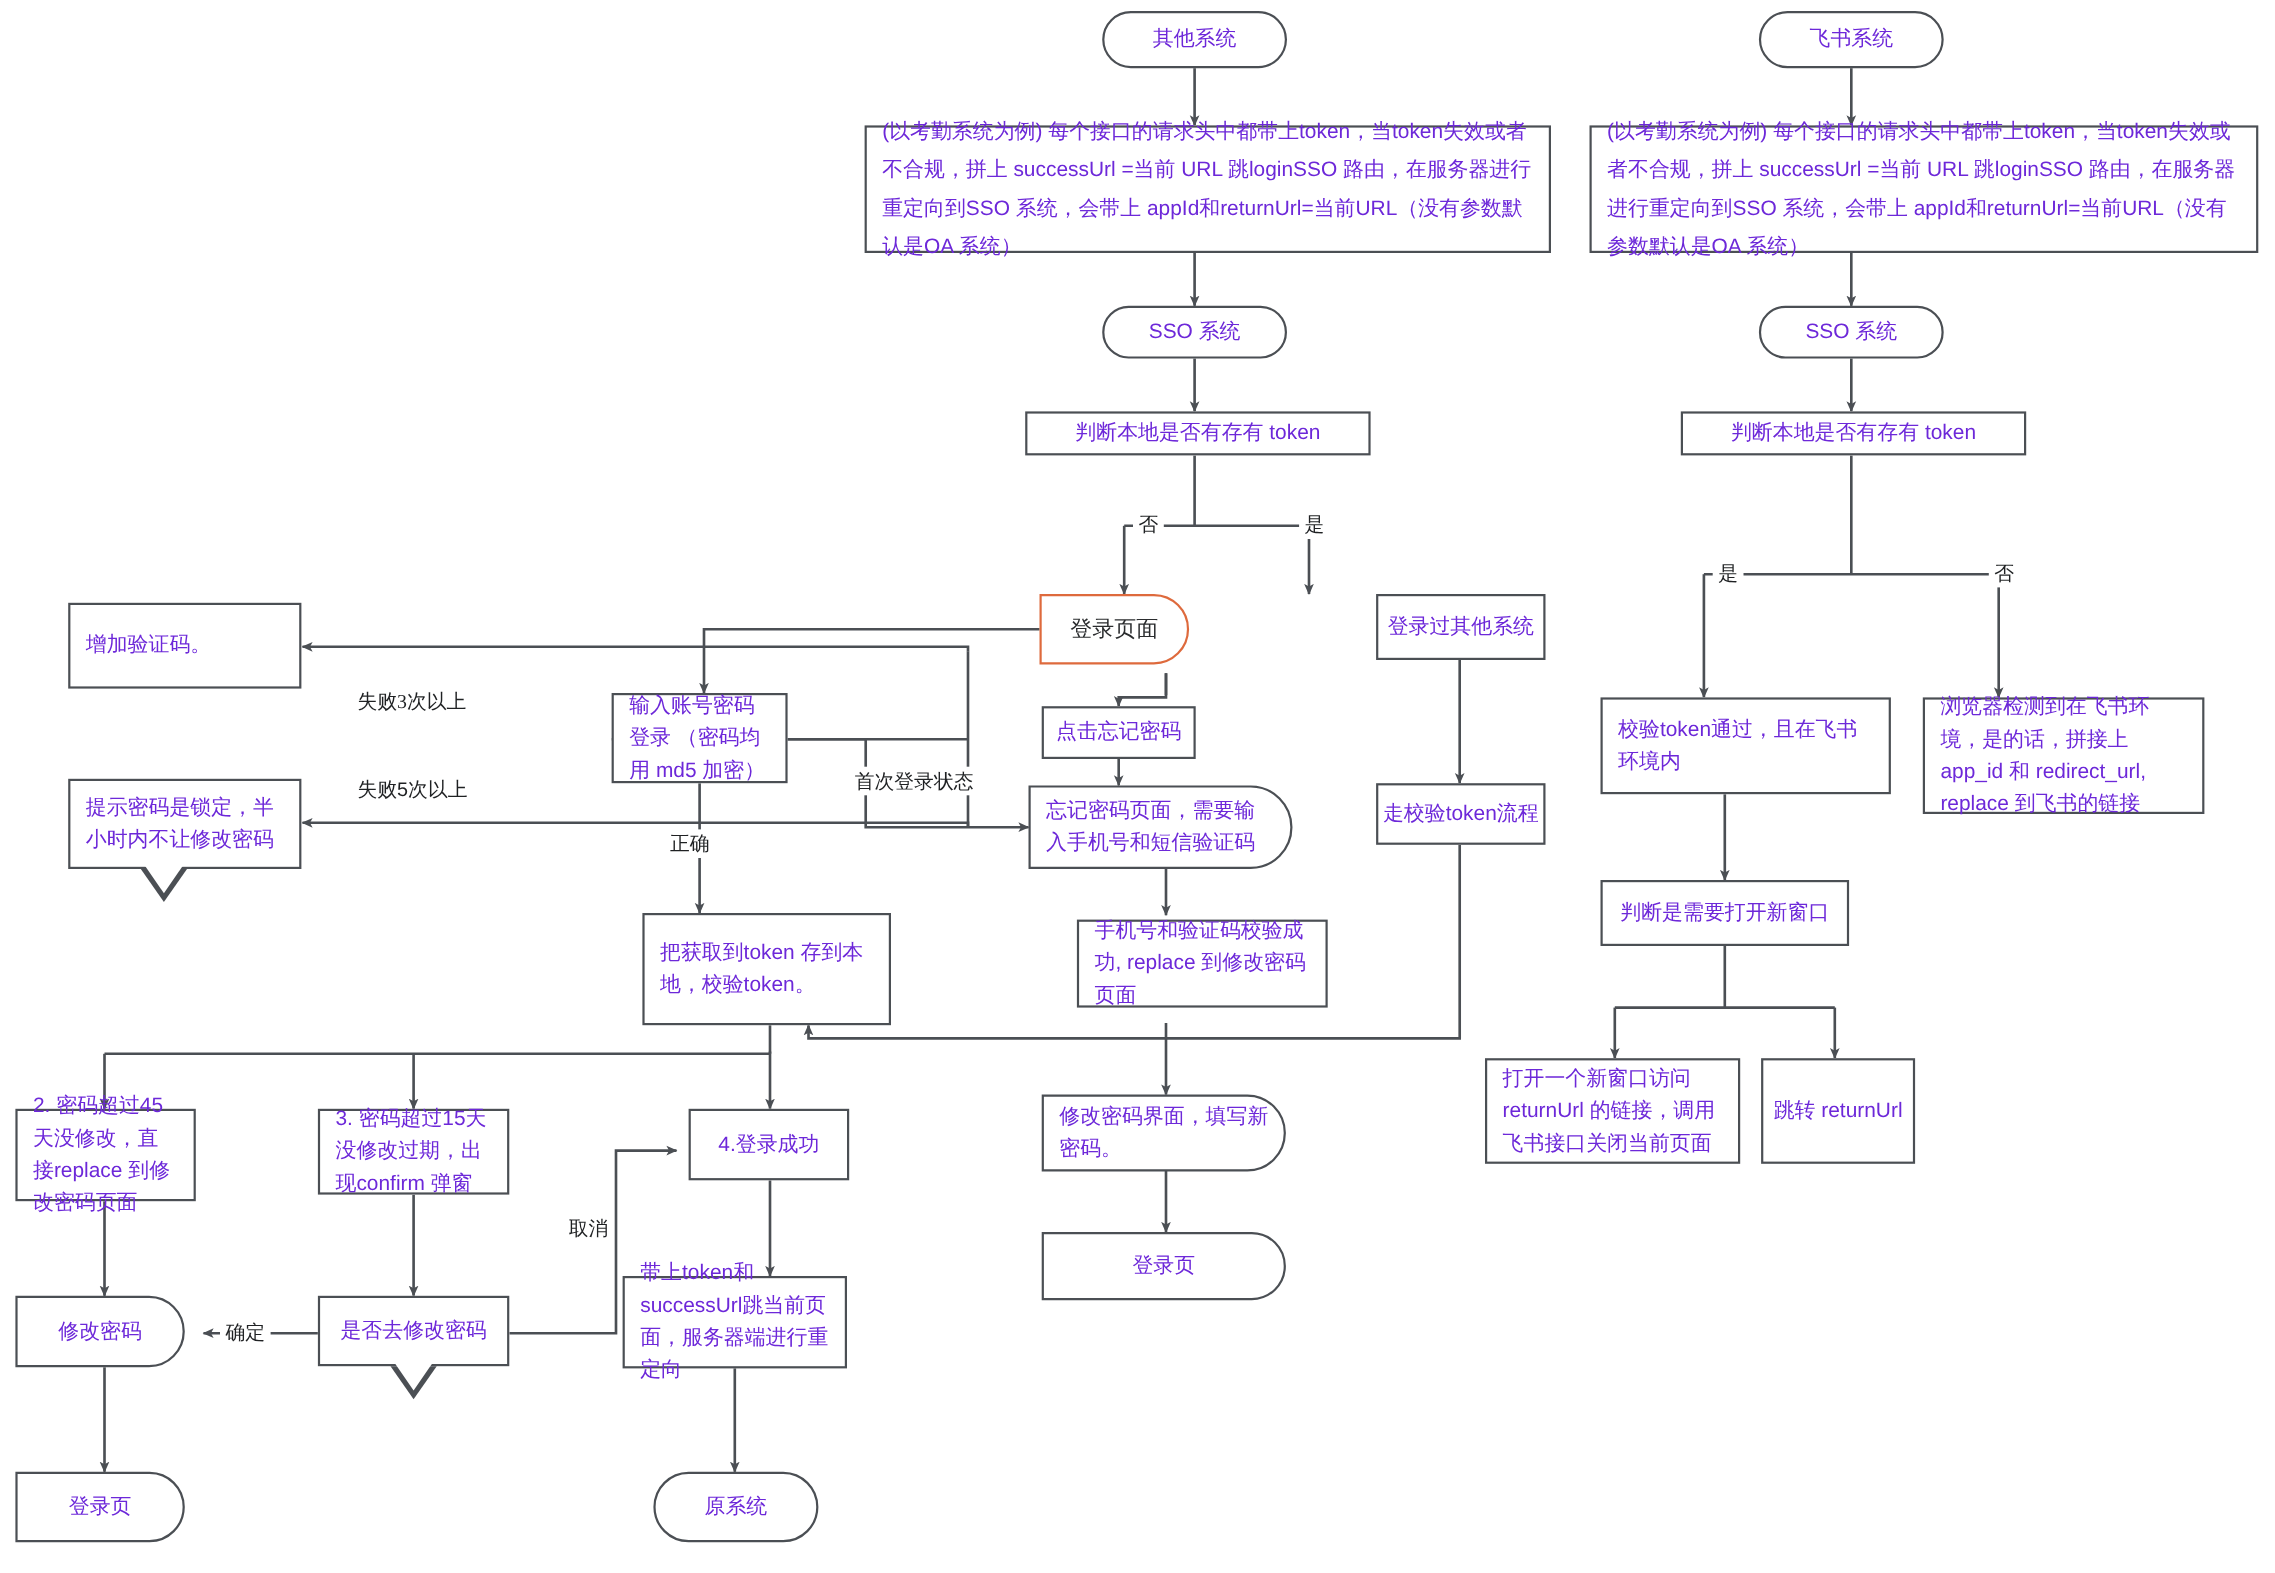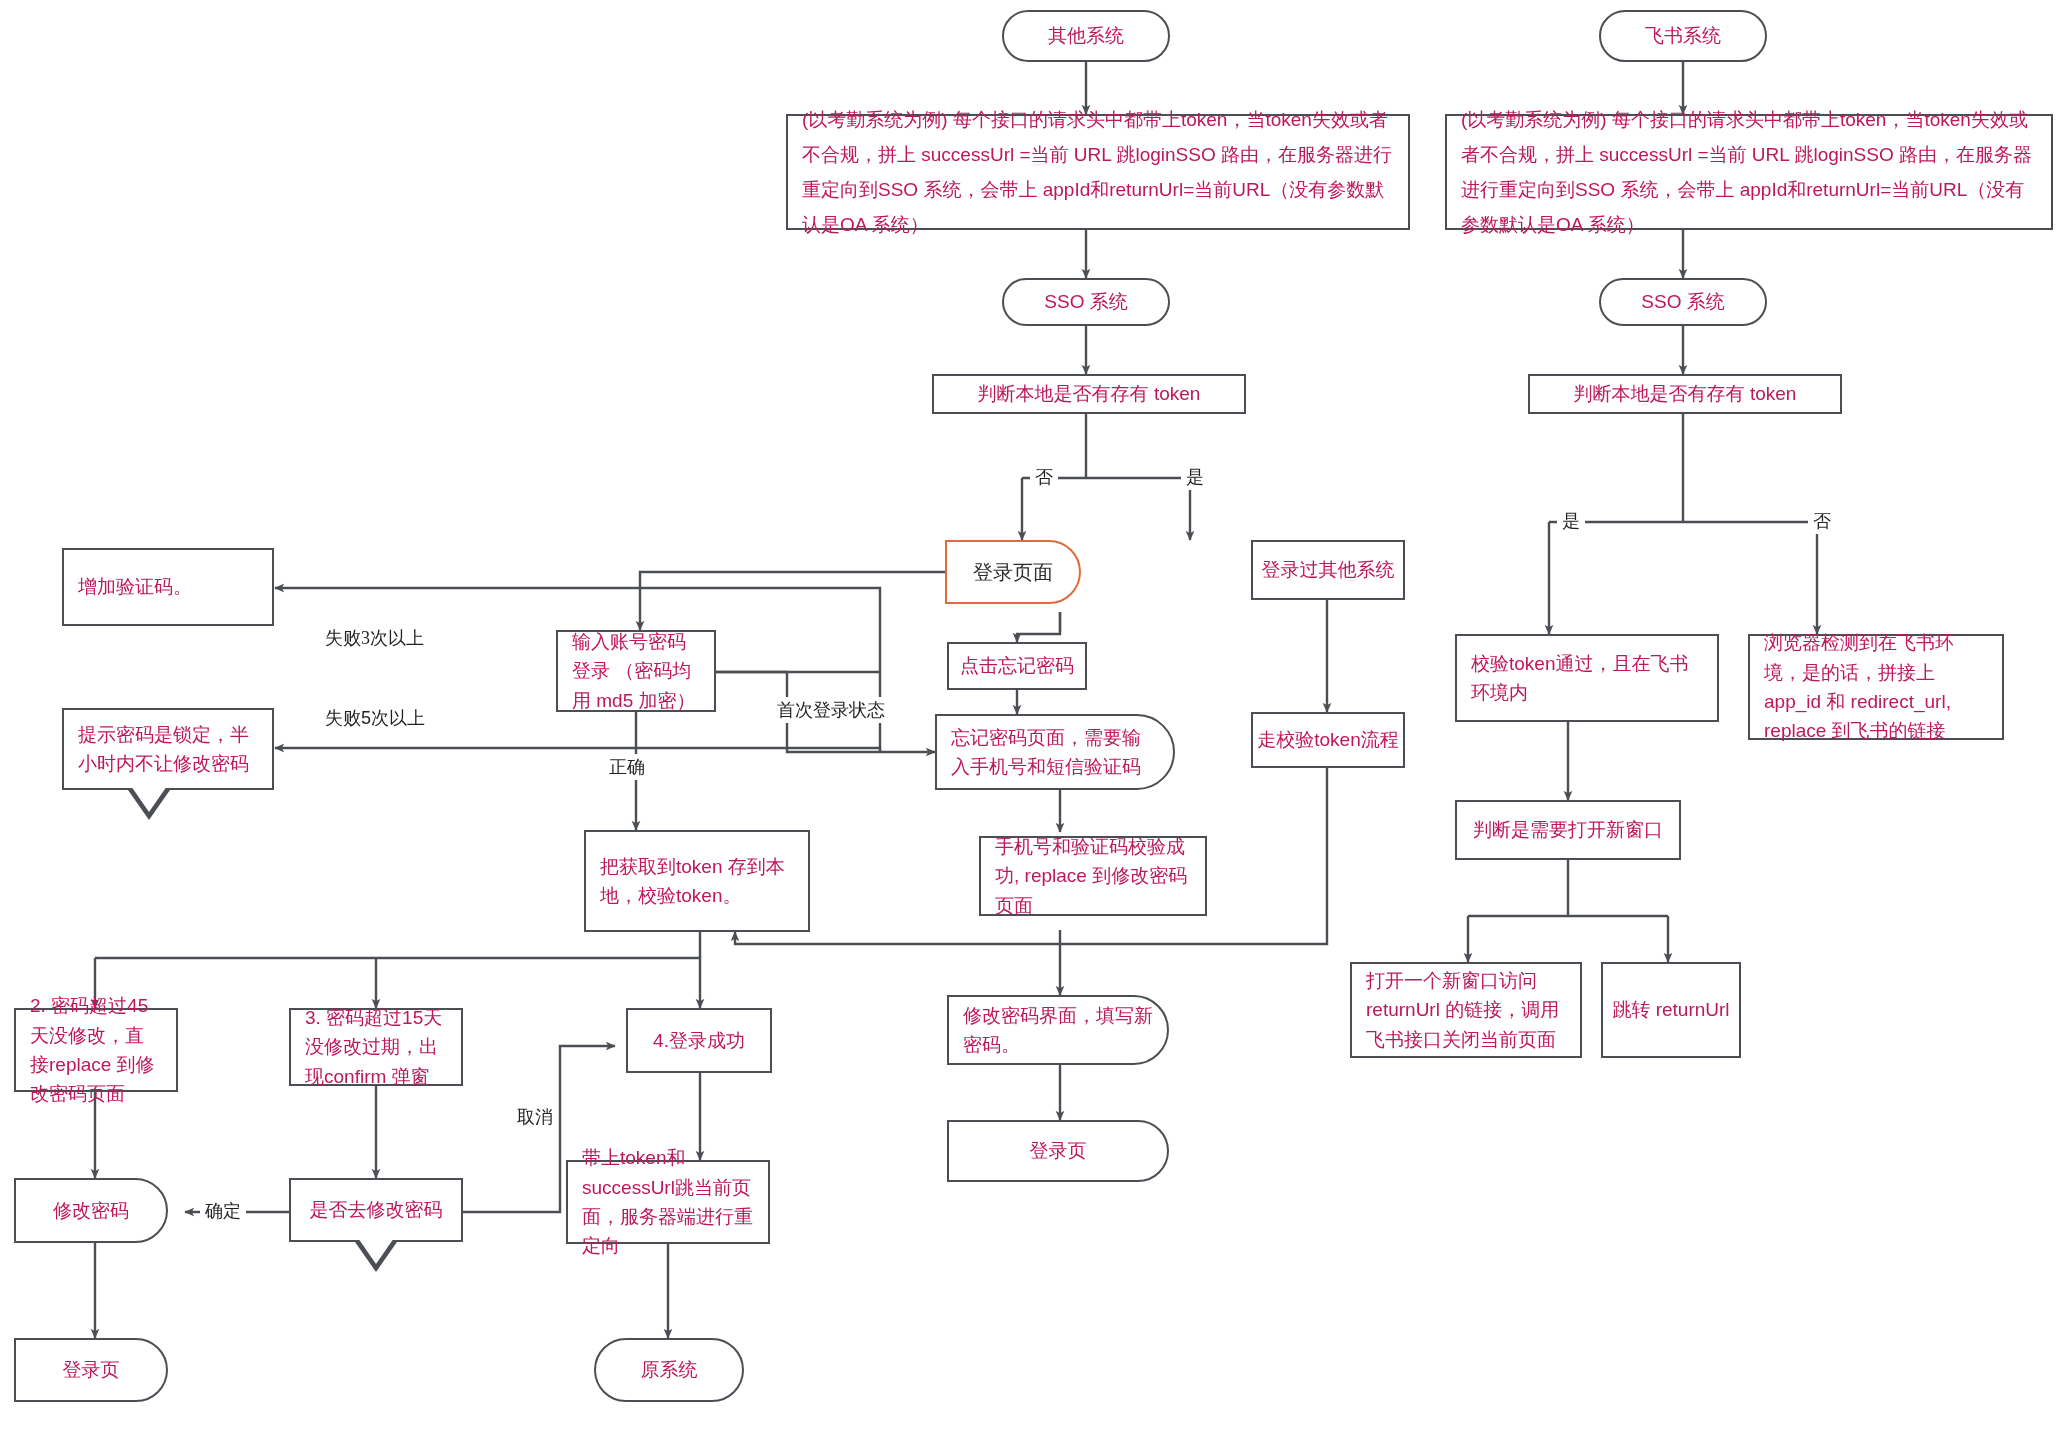--- a/index.html
+++ b/index.html
@@ -1,20 +1,20 @@
 <!DOCTYPE html>
 <html><head>
 <meta charset="utf-8">
 <style>
   html,body{margin:0;padding:0;background:#ffffff;}
   body{font-family:"Liberation Sans","DejaVu Sans",sans-serif;}
   #stage{position:relative;width:2068px;height:1430px;background:#ffffff;overflow:hidden;}
   svg#wires{position:absolute;left:0;top:0;width:2068px;height:1430px;}
   .node{position:absolute;box-sizing:border-box;background:#ffffff;border:2px solid #4b4f54;
-        display:flex;align-items:center;color:#be185d;font-size:19px;line-height:1.55;}
+        display:flex;align-items:center;color:#6d28d9;font-size:19px;line-height:1.55;}
   .node.pad{padding:10px 14px;}
   .node.center{justify-content:center;text-align:center;}
   .node.left{justify-content:flex-start;text-align:left;}
   .node.stadium{border-radius:64px;}
   .node.dshape{border-radius:0 64px 64px 0;}
   .node.accent{border-color:#de6a3d;color:#2a2c2e;}
   .tail{position:absolute;width:0;height:0;}
   .tail .t-outer{position:absolute;left:0;top:0;width:0;height:0;
         border-left:21px solid transparent;border-right:21px solid transparent;border-top:30px solid #4b4f54;}
   .tail .t-inner{position:absolute;left:3px;top:-4px;width:0;height:0;

